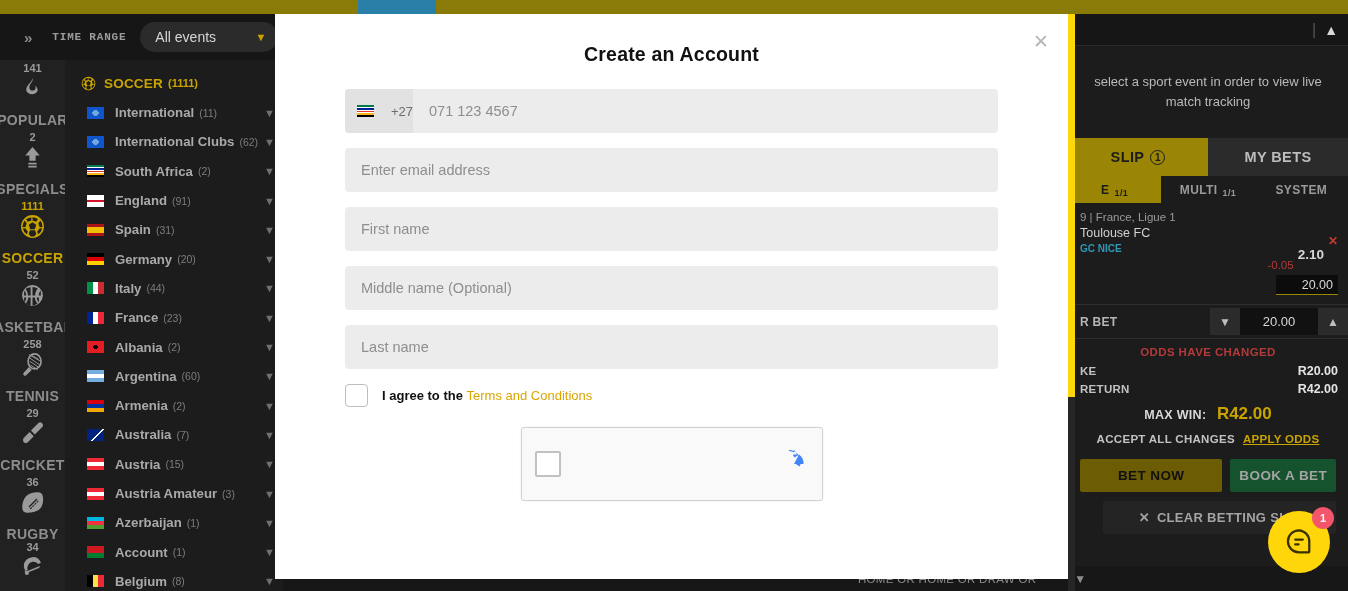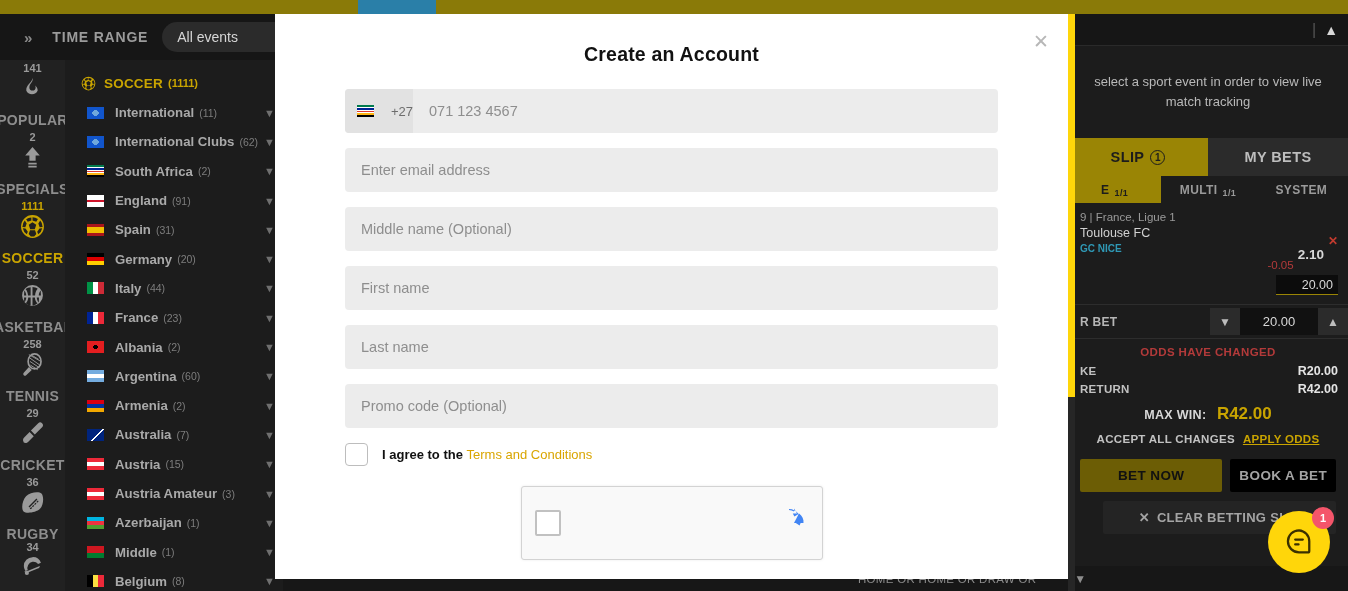--- a/index.html
+++ b/index.html
@@ -32,21 +32,21 @@
   .topnav-item.active { background: #2a7fa8; color: #dfe9ee; }
 
   
   .timebar {
     position: absolute; top: 14px; left: 0; width: 1348px; height: 46px;
     background: #161616;
     display: flex; align-items: center;
   }
   .chev-double { color: #8a8a8a; font-size: 15px; font-weight: bold; margin-left: 24px; letter-spacing: -2px; }
   .timebar-label {
-    margin-left: 22px; color: #9b9b9b; font-size: 14px; font-weight: bold; letter-spacing: .8px;
+    margin-left: 22px; color: #9b9b9b; font-size: 11px; font-weight: bold; letter-spacing: .8px; font-family: Liberation Mono, monospace;
   }
   .timebar-select {
     margin-left: 14px; width: 138px; height: 30px; border-radius: 15px;
     background: #2b2b2b; display: flex; align-items: center; justify-content: space-between;
     padding: 0 12px 0 15px;
   }
   .timebar-select .val { color: #d6d6d6; font-size: 14px; }
   .timebar-select .cv { color: #c9a400; font-size: 11px; }
 
   
@@ -170,21 +170,21 @@
   .maxwin .v { color: #c9a400; font-size: 17px; font-weight: bold; margin-left: 6px; }
   .accept-row { display: flex; align-items: center; justify-content: center; gap: 8px; padding: 5px 0 8px; }
   .accept-row .lbl { color: #c2c2c2; font-size: 11.5px; font-weight: bold; letter-spacing: .3px; }
   .accept-row .lnk { color: #c9a400; font-size: 11.5px; font-weight: bold; text-decoration: underline; letter-spacing: .3px; }
   .btn-row { display: flex; gap: 8px; padding: 6px 12px 0 12px; }
   .btn-betnow {
     flex: 1.35; height: 33px; background: #6c5d05; color: #111; border-radius: 2px;
     display: flex; align-items: center; justify-content: center; font-size: 13.5px; font-weight: bold; letter-spacing: .4px;
   }
   .btn-book {
-    flex: 1; height: 33px; background: #000000; color: #a4a4a4; border-radius: 2px;
+    flex: 1; height: 33px; background: #14532d; color: #a4a4a4; border-radius: 2px;
     display: flex; align-items: center; justify-content: center; font-size: 13.5px; font-weight: bold; letter-spacing: .4px;
   }
   .btn-clear {
     margin: 9px 12px 0 35px; height: 33px; background: #242424; color: #a4a4a4; border-radius: 2px;
     display: flex; align-items: center; justify-content: center; font-size: 13px; font-weight: bold; letter-spacing: .3px; gap: 7px;
   }
 
   
   .chat-fab {
     position: absolute; right: 18px; bottom: 18px; width: 62px; height: 62px; border-radius: 50%;
@@ -458,21 +458,21 @@
           <span class="lg-chev">▼</span>
         </div>
         <div class="lg-row">
           <span class="flag" style="background:linear-gradient(to bottom,#00B5E2 0 33%,#EF3340 33% 66%,#509E2F 66% 100%)"></span>
           <span class="lg-name">Azerbaijan</span>
           <span class="lg-cnt">(1)</span>
           <span class="lg-chev">▼</span>
         </div>
         <div class="lg-row">
           <span class="flag" style="background:linear-gradient(to bottom,#CE1720 0 60%,#007C30 60% 100%)"></span>
-          <span class="lg-name">Middle</span>
+          <span class="lg-name">Account</span>
           <span class="lg-cnt">(1)</span>
           <span class="lg-chev">▼</span>
         </div>
         <div class="lg-row">
           <span class="flag" style="background:linear-gradient(to right,#000 0 33%,#FAE042 33% 66%,#ED2939 66% 100%)"></span>
           <span class="lg-name">Belgium</span>
           <span class="lg-cnt">(8)</span>
           <span class="lg-chev">▼</span>
         </div>
       </div>
@@ -580,34 +580,31 @@
           <span class="cc">+27</span>
         </div>
         <span class="ph">071 123 4567</span>
       </div>
 
       <div id="text-fields">
           <div class="field">
             <span class="ph">Enter email address</span>
           </div>
           <div class="field">
-            <span class="ph">Middle name (Optional)</span>
+            <span class="ph">First name</span>
           </div>
           <div class="field">
-            <span class="ph">First name</span>
+            <span class="ph">Middle name (Optional)</span>
           </div>
           <div class="field">
             <span class="ph">Last name</span>
           </div>
         </div>
 
 
-      <div class="field">
-        <span class="ph">Promo code (Optional)</span>
-      </div>
 
       <div class="agree-row">
         <div class="agree-box"></div>
         <div class="agree-txt">
           <span>I agree to the</span>
           <span class="agree-link">Terms and Conditions</span>
         </div>
       </div>
 
       <div class="recaptcha">

